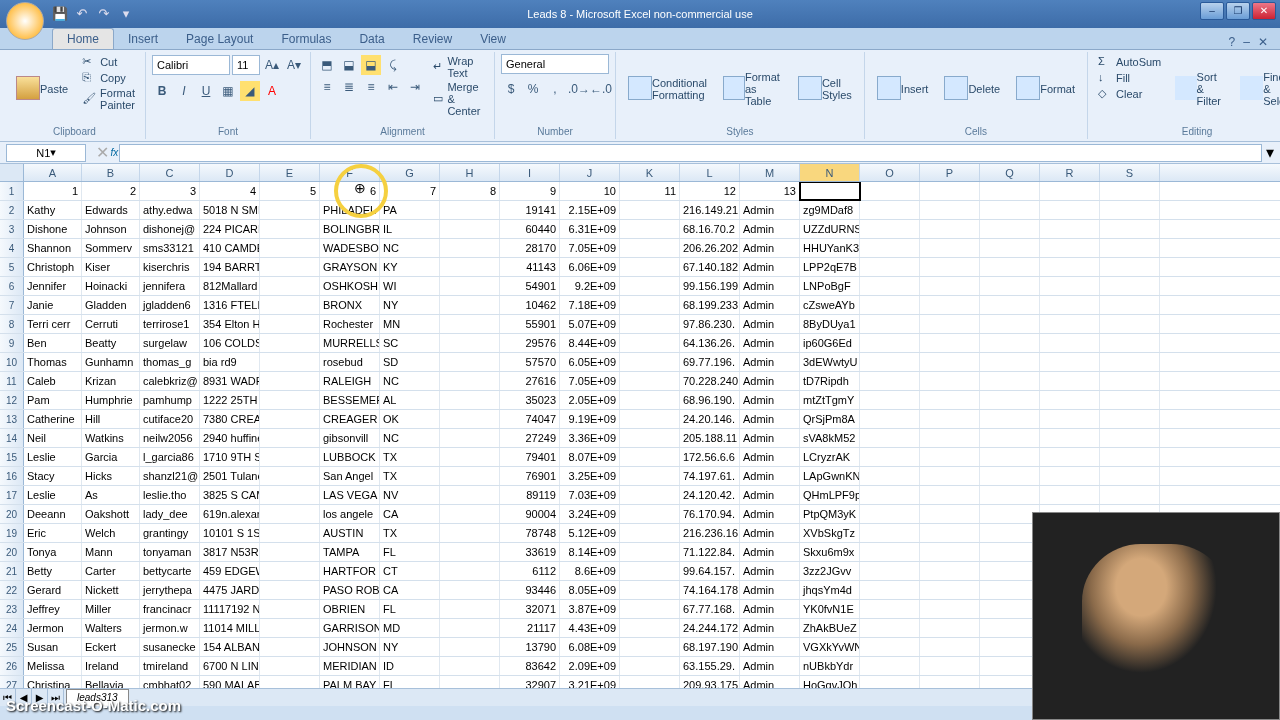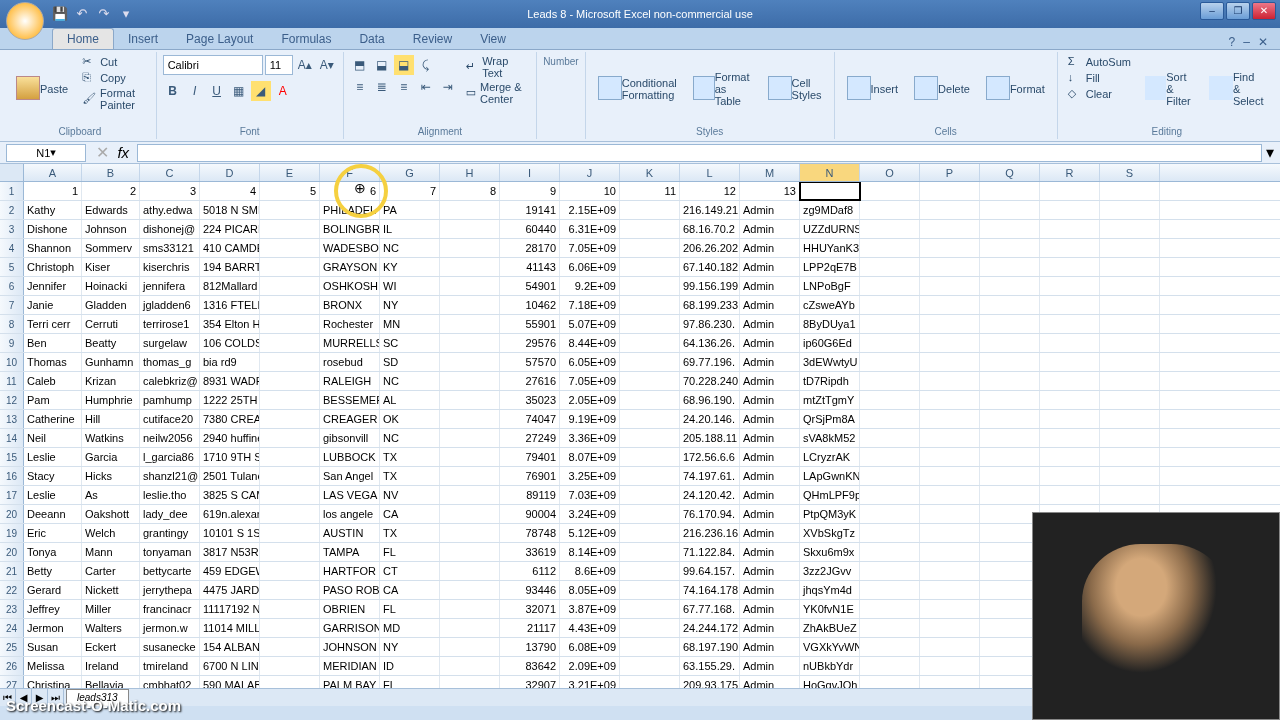--- a/index.html
+++ b/index.html
@@ -24,29 +24,29 @@
 
 .ribbon { height: 92px; background: #e8f0fa; display: flex; border-bottom: 1px solid #a8c0da; padding: 2px 4px; }
 .group { border-right: 1px solid #c4d6ea; padding: 2px 6px; display: flex; flex-direction: column; position: relative; }
 .group-label { font-size: 10px; color: #5a7a9a; text-align: center; padding-top: 2px; }
 .group-body { flex: 1; display: flex; gap: 4px; }
 .big-btn { display: flex; flex-direction: row; align-items: center; justify-content: center; padding: 2px 6px; cursor: pointer; font-size: 11px; color: #2a4a6a; }
 .big-btn .ico { width: 24px; height: 24px; margin-bottom: 2px; }
 .mini-row { display: flex; gap: 2px; align-items: center; margin: 1px 0; }
 .mini-btn { width: 20px; height: 20px; border: 1px solid transparent; cursor: pointer; font-size: 12px; text-align: center; line-height: 18px; color: #3a5a7a; }
 .combo { border: 1px solid #9bb8d6; background: white; height: 20px; font-size: 11px; padding: 0 4px; display: flex; align-items: center; }
-.font-combo { width: 100px; } .size-combo { width: 28px; }
+.font-combo { width: 78px; } .size-combo { width: 28px; }
 .col-btn { display: flex; flex-direction: column; }
 .small-item { font-size: 11px; color: #2a4a6a; padding: 1px 4px; cursor: pointer; display: flex; align-items: center; gap: 4px; }
 .small-item .ico { width: 14px; height: 14px; display: inline-block; }
 
 
 .fbar-row { height: 22px; background: #e8f0fa; display: flex; border-bottom: 1px solid #a8c0da; align-items: center; padding: 0 6px; }
 .namebox { width: 80px; height: 18px; border: 1px solid #9bb8d6; background: white; font-size: 11px; padding: 0 4px; display: flex; align-items: center; justify-content: center; }
-.fx { margin: 0 8px; font-style: italic; font-size: 15px; color: #000000; }
+.fx { margin: 0 1px; font-style: italic; font-size: 10px; color: #0369a1; }
 .fbar { flex: 1; height: 18px; border: 1px solid #9bb8d6; background: white; }
 
 
 .grid-wrap { position: absolute; top: 164px; bottom: 28px; left: 0; right: 0; background: white; overflow: hidden; }
 .col-headers { height: 18px; display: flex; background: linear-gradient(#f5f9fd, #dce8f5); border-bottom: 1px solid #9bb8d6; }
 .corner { width: 24px; border-right: 1px solid #9bb8d6; background: #dce8f5; }
 .ch { border-right: 1px solid #c4d6ea; text-align: center; font-size: 11px; color: #3a5a7a; line-height: 18px; }
 .ch.sel { background: #f9d77e; }
 .rows { overflow: hidden; }
 .row { display: flex; height: 19px; border-bottom: 1px solid #d4e0ec; }
@@ -181,20 +181,30 @@
         <div class="small-item">
             <span class="ico">▭</span>
             <span>Merge &amp; Center</span>
           </div>
       </div>
     </div>
     <div class="group-label">Alignment</div>
   </div>
 
   <div class="group">
+    <div class="group-body col-btn">
+      <div class="combo" style="width:108px;">General</div>
+      <div class="mini-row">
+        <div class="mini-btn">$</div>
+        <div class="mini-btn">%</div>
+        <div class="mini-btn">,</div>
+        <div class="mini-btn">.0→</div>
+        <div class="mini-btn">←.0</div>
+      </div>
+    </div>
     <div class="group-label">Number</div>
   </div>
 
   <div class="group">
     <div class="group-body">
       <div class="big-btn">
           <div class="ico" style="background:#d4e8ff;border:1px solid #8ac;"></div>
           <span style="white-space:pre-line">Conditional
 Formatting</span>
         </div>

